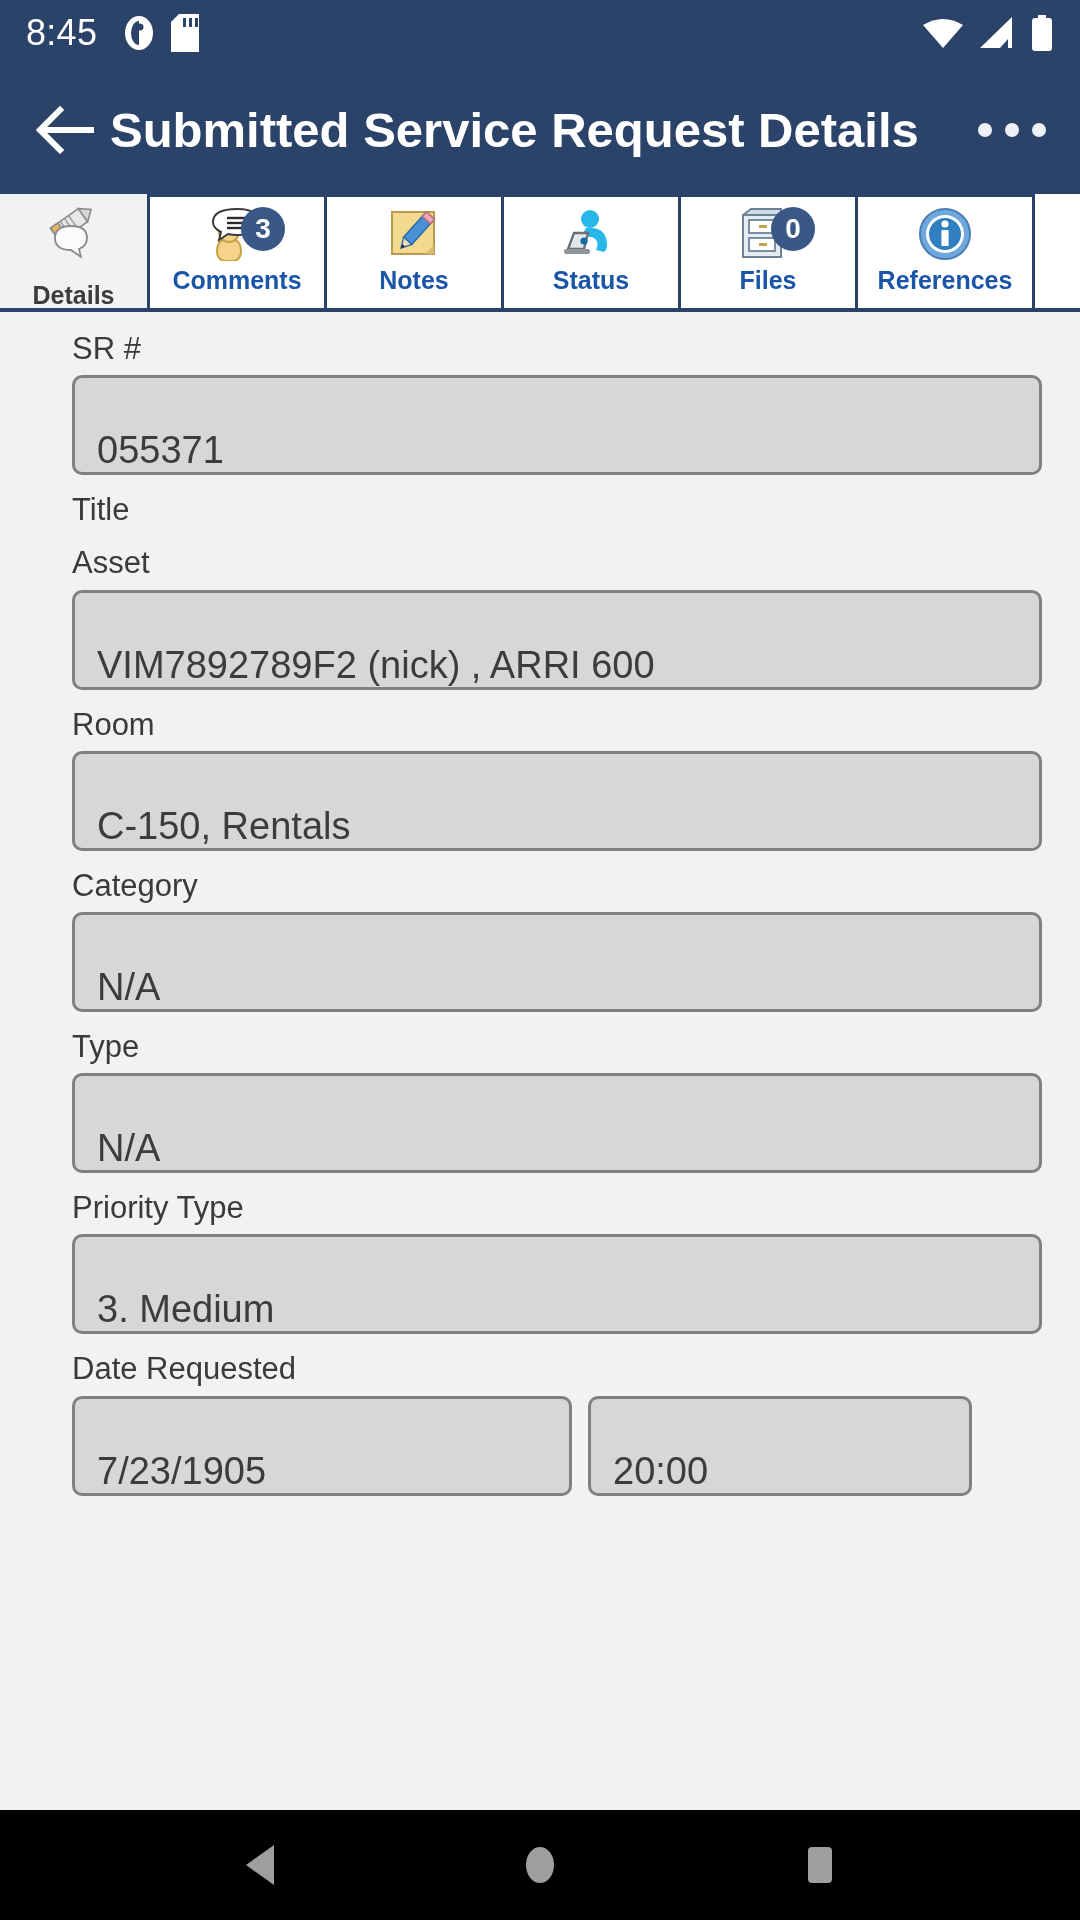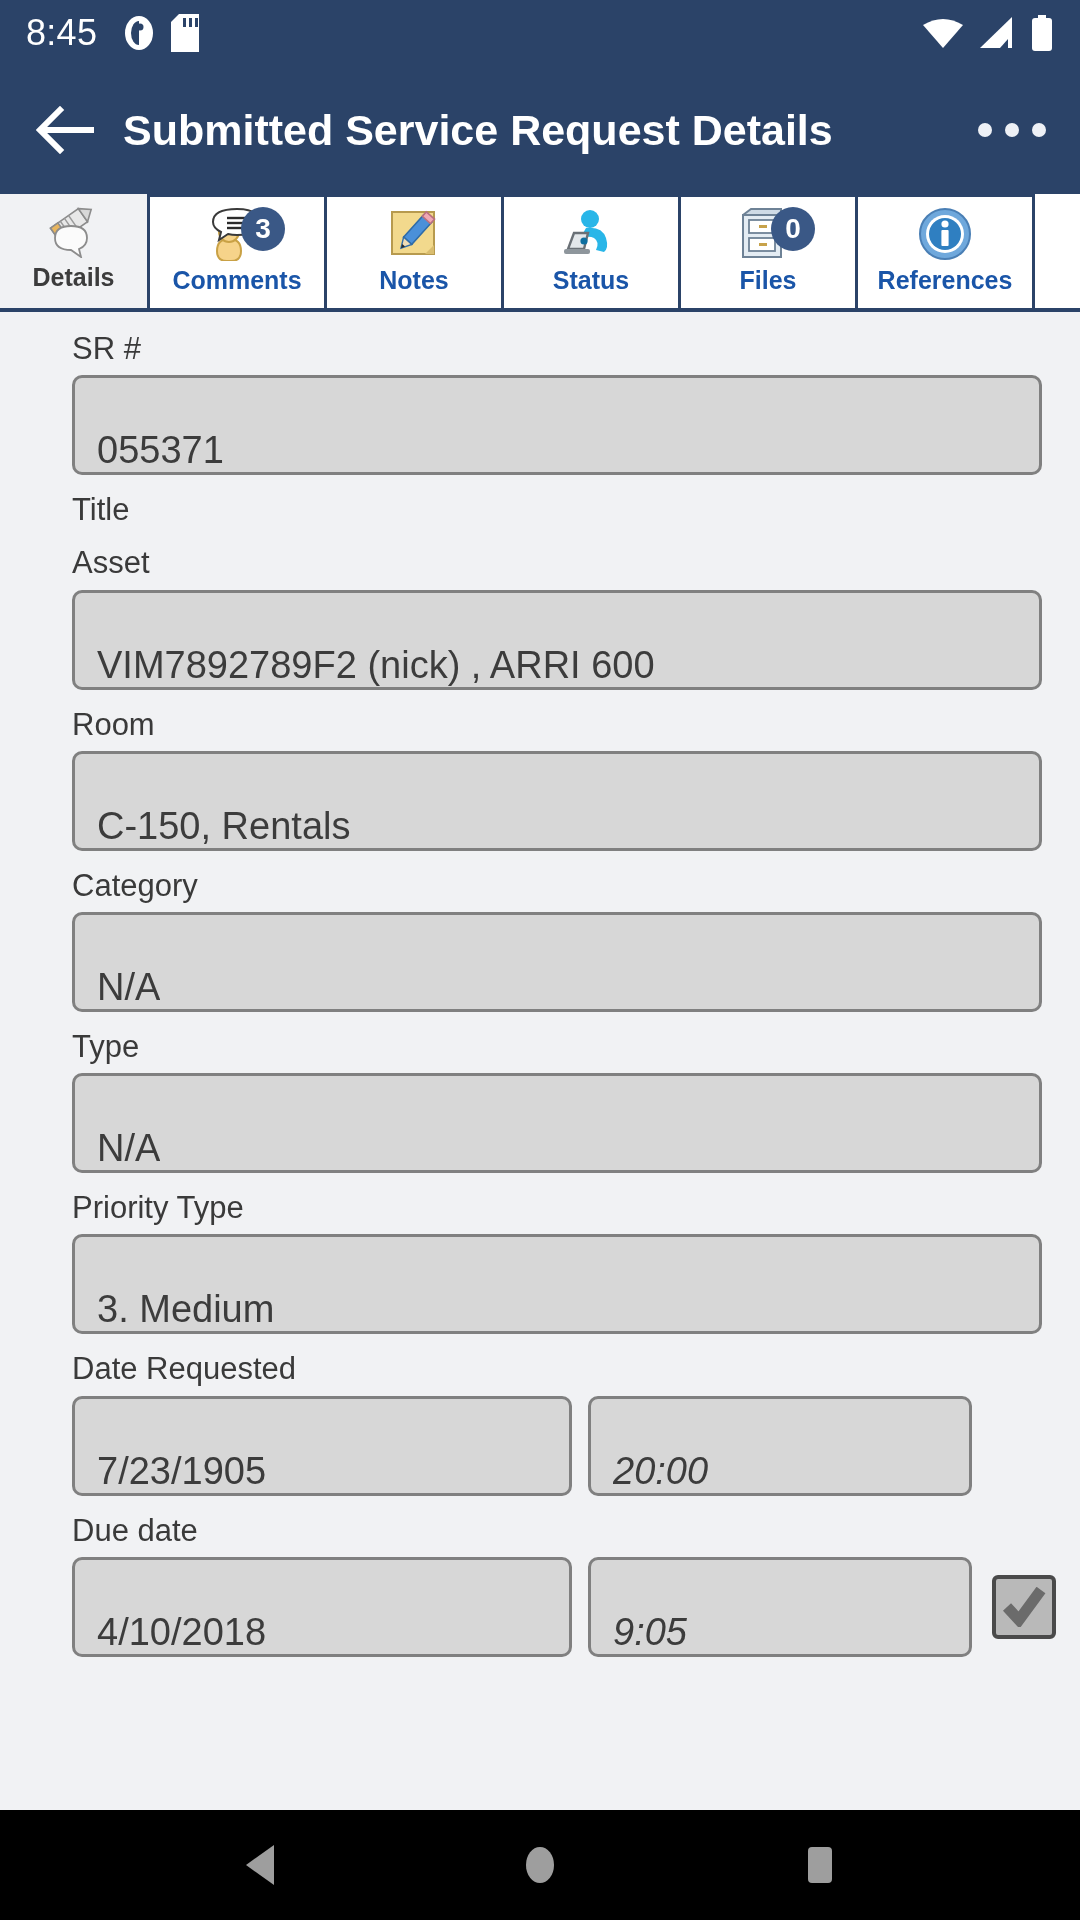--- a/index.html
+++ b/index.html
@@ -62,23 +62,23 @@
   .back-btn {
     width: 64px;
     height: 64px;
     display: flex;
     align-items: center;
     justify-content: center;
     flex: 0 0 auto;
   }
   .app-title {
     color: #ffffff;
-    font-size: 43px;
+    font-size: 49px;
     font-weight: bold;
-    margin-left: 25px;
+    margin-left: 12px;
     white-space: nowrap;
     overflow: hidden;
   }
   .overflow-btn {
     margin-left: auto;
     display: flex;
     align-items: center;
     gap: 13px;
     padding: 10px 6px;
     flex: 0 0 auto;
@@ -107,21 +107,21 @@
     border-right: 3px solid #2b4368;
     border-top: 3px solid #2b4368;
     margin-left: -3px;
     display: flex;
     flex-direction: column;
     align-items: center;
     justify-content: flex-start;
     padding-top: 8px;
     position: relative;
   }
-  .tab.first { margin-left: 0; }
+  .tab.first { margin-left: 0; justify-content: space-between; }
   .tab.selected {
     background: #f1f2f4;
     border-left: none;
     border-top: none;
     border-right: 3px solid #2b4368;
     margin-left: 0;
     width: 150px;
   }
   .tab-icon-wrap {
     height: 58px;
@@ -180,21 +180,21 @@
     overflow: hidden;
   }
   .input-box .val {
     font-size: 38px;
     color: #3c3c3c;
     white-space: nowrap;
     overflow: hidden;
   }
   .row { display: flex; align-items: center; gap: 16px; }
   .row .date-box { width: 500px; flex: 0 0 auto; }
-  .row .time-box { width: 384px; flex: 0 0 auto; font-style: italic; }
+  .row .time-box { width: 384px; flex: 0 0 auto; }
   .checkbox {
     width: 64px;
     height: 64px;
     border: 4px solid #4a4a4a;
     border-radius: 6px;
     background: #b9b9b9;
     display: flex;
     align-items: center;
     justify-content: center;
     flex: 0 0 auto;
@@ -415,36 +415,20 @@
       <div class="row">
         <div class="input-box date-box">
           <span class="val">7/23/1905</span>
         </div>
         <div class="input-box time-box">
           <span class="val">20:00</span>
         </div>
       </div>
     </div>
 
-    <div class="field">
-      <div class="field-label">Due date</div>
-      <div class="row">
-        <div class="input-box date-box">
-          <span class="val">4/10/2018</span>
-        </div>
-        <div class="input-box time-box">
-          <span class="val">9:05</span>
-        </div>
-        <div class="checkbox">
-          <svg width="44" height="40" viewBox="0 0 44 40">
-            <path d="M5 20 L17 33 L39 3" stroke="#6b6b6b" stroke-width="11" fill="none" stroke-linecap="butt" stroke-linejoin="miter"></path>
-          </svg>
-        </div>
-      </div>
-    </div>
 
   </div>
 
   <div class="nav-bar">
     <div class="nav-btn">
       <svg width="40" height="44" viewBox="0 0 40 44">
         <path d="M34 2 L34 42 L6 22 Z" fill="#9e9e9e"></path>
       </svg>
     </div>
     <div class="nav-btn">

